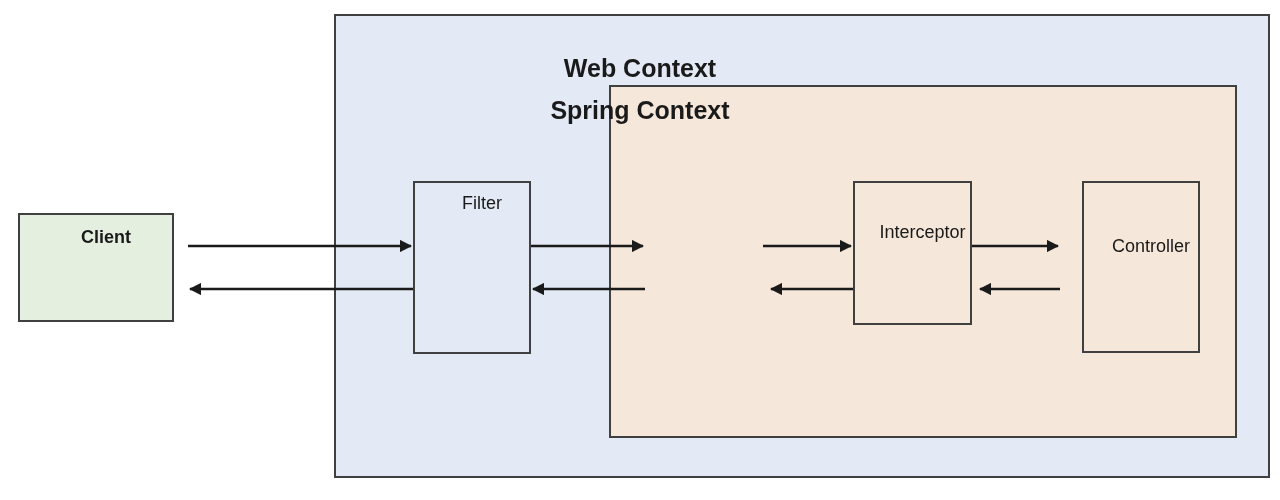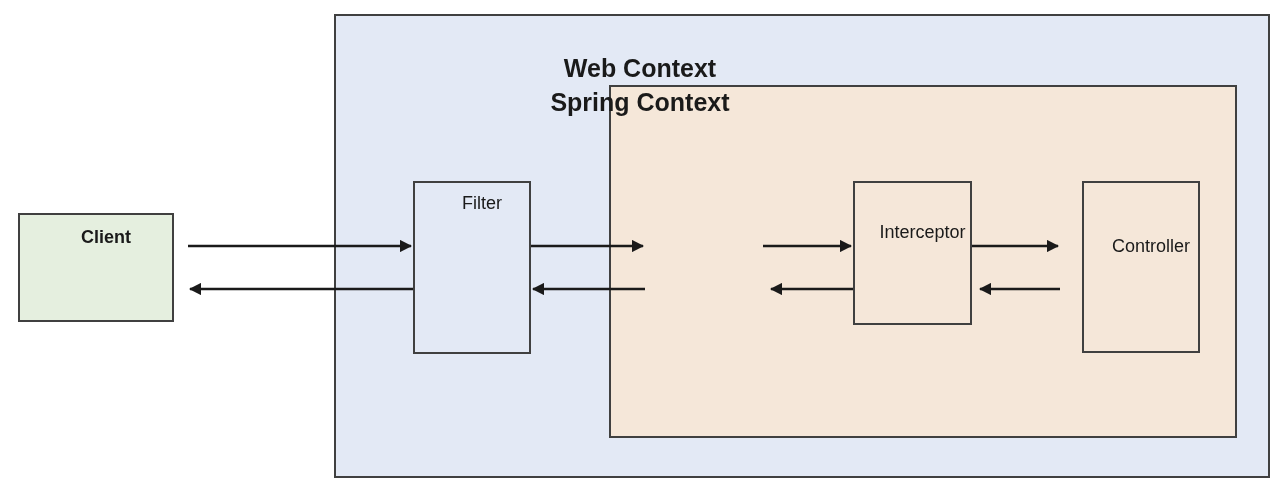--- a/index.html
+++ b/index.html
@@ -37,21 +37,21 @@
   }
   .container-title {
     position: absolute;
     left: 0; right: 0;
     text-align: center;
     font-weight: bold;
     font-size: 25px;
     line-height: 26px;
   }
   .web-context-title { top: 33px; margin-top: 22px; }
-  .spring-context-title { top: 89px; }
+  .spring-context-title { top: 97px; }
   .client {
     left: 18px; top: 213px; width: 156px; height: 109px;
     background: var(--client-fill);
     text-align: center;
     padding-top: 12px;
     font-weight: bold;
     font-size: 18px;
   }
   .node {
     display: flex;

